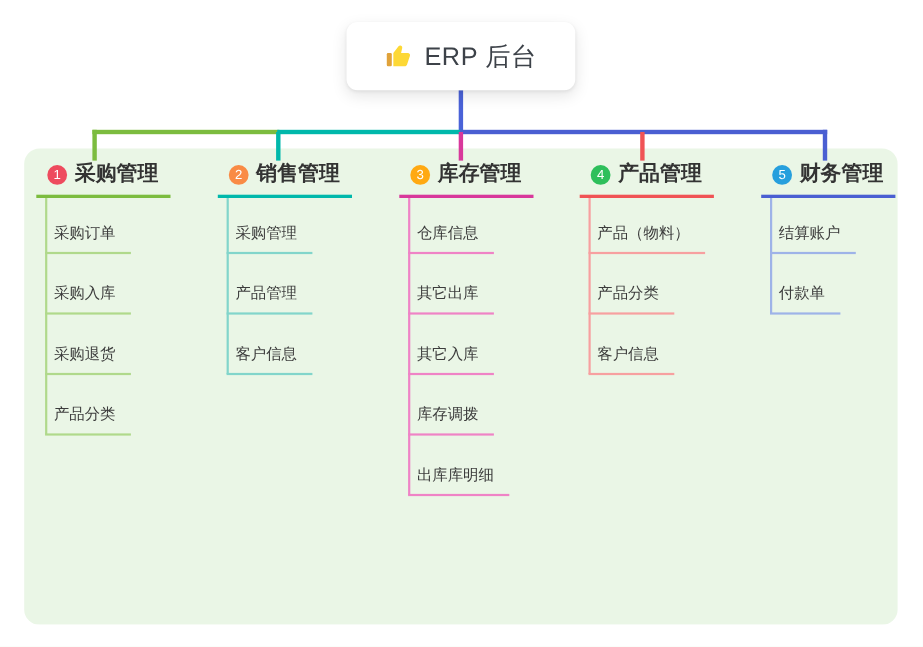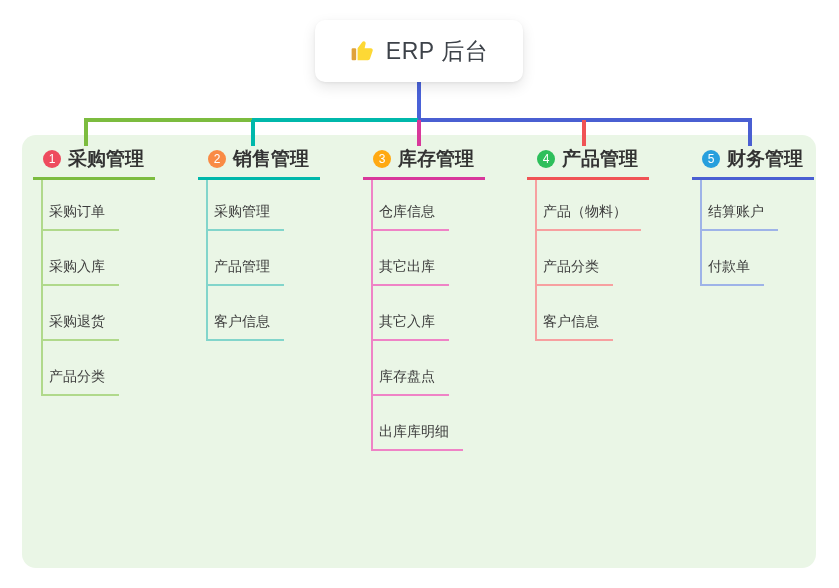--- a/index.html
+++ b/index.html
@@ -104,21 +104,21 @@
 
   <div class="branch b3" style="--line: #d8389b; --child: #ef83c6; --badge: #ffa912;">
     <div class="branch-head">
       <span class="badge">3</span>
       <span class="branch-label">库存管理</span>
     </div>
     <div class="children">
       <div class="child">仓库信息</div>
       <div class="child">其它出库</div>
       <div class="child">其它入库</div>
-      <div class="child">库存盘点</div>
+      <div class="child">库存调拨</div>
       <div class="child">出库库明细</div>
     </div>
   </div>
 
   <div class="branch b4" style="--line: #f05355; --child: #f7a0a0; --badge: #2ebf5b;">
     <div class="branch-head">
       <span class="badge">4</span>
       <span class="branch-label">产品管理</span>
     </div>
     <div class="children">

